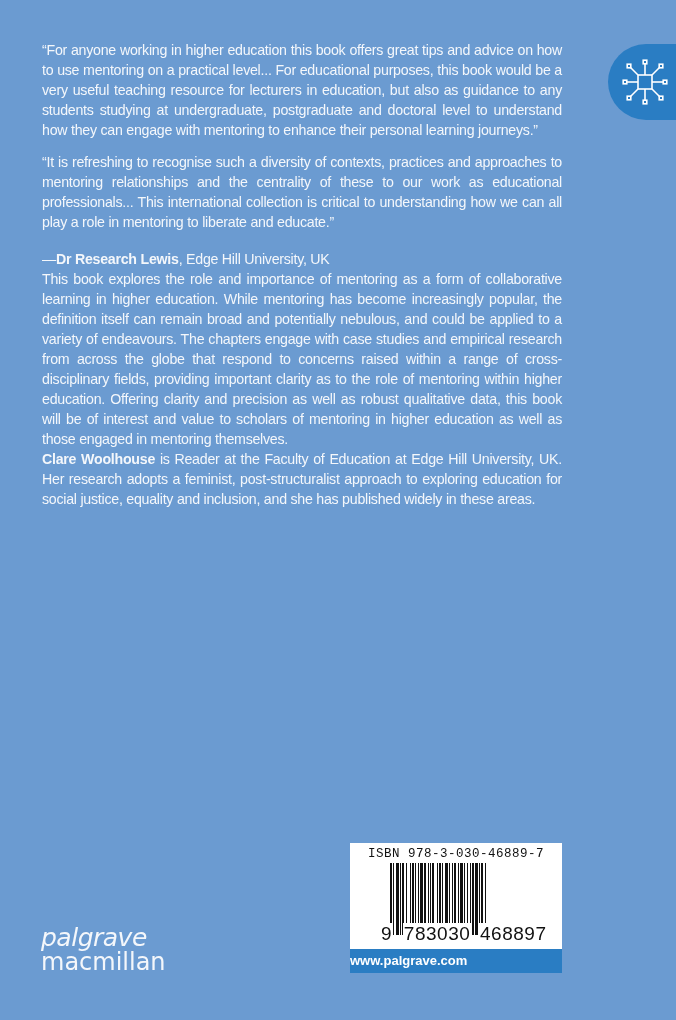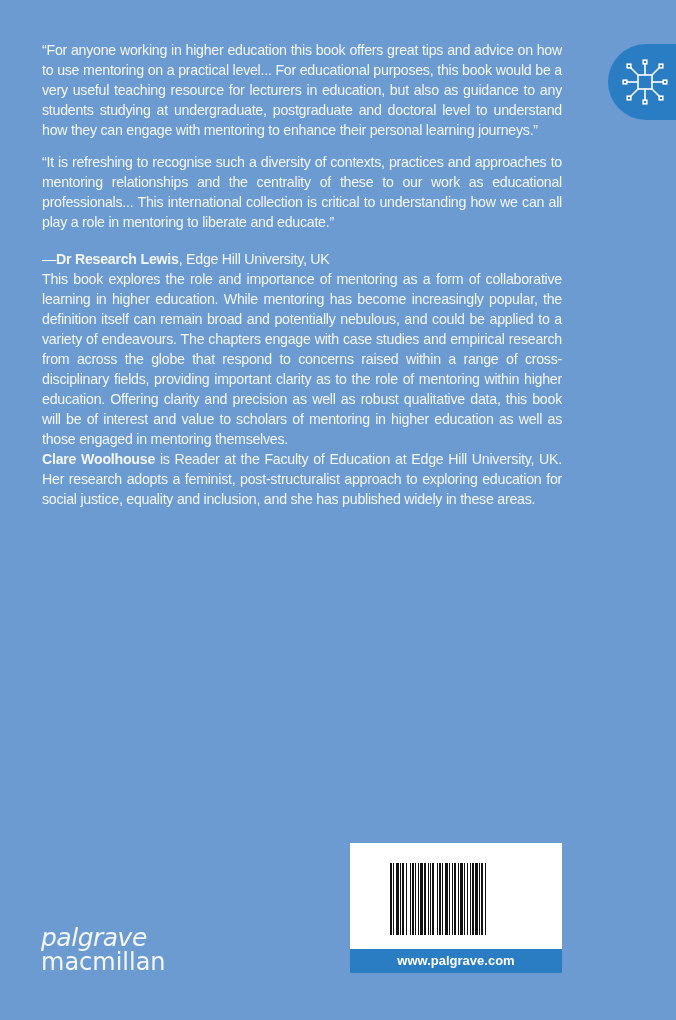--- a/index.html
+++ b/index.html
@@ -43,21 +43,21 @@
   }
   .barcode span { display: block; height: 100%; }
   .bar-digits {
     position: absolute; left: 30px; top: 80px;
     font-family: "Liberation Sans", sans-serif; font-size: 19px; color: #111;
     background: transparent; letter-spacing: 0.5px;
   }
   .bar-digits .d { background: #fff; padding: 0 1px; }
   .url-strip {
     position: absolute; left: 0; bottom: 0; width: 100%; height: 24px;
-    background: #2a7dc3; color: #fff; text-align: center;
+    background: #2a7dc3; color: #fff; text-align: left;
     font-size: 13px; line-height: 24px; font-weight: bold;
   }
   .logo {
     position: absolute; left: 41px; top: 925px;
     color: #f4f7fb; font-family: "DejaVu Sans", sans-serif;
   }
   .logo .l1 { font-size: 25px; line-height: 26px; letter-spacing: -0.5px; font-style: italic; }
   .logo .l2 { font-size: 24px; line-height: 22px; letter-spacing: 0px; text-align: right; }
 </style>
 </head>
@@ -93,20 +93,21 @@
     <p class="quote" style="margin-bottom:17px">“It is refreshing to recognise such a diversity of contexts, practices and approaches to mentoring relationships and the centrality of these to our work as educational professionals... This international collection is critical to understanding how we can all play a role in mentoring to liberate and educate.”</p>
     <p class="attrib"><span>—</span><b>Dr Research Lewis</b><span>, Edge Hill University, UK</span></p>
   </div>
 
   <p class="blurb">This book explores the role and importance of mentoring as a form of collaborative learning in higher education. While mentoring has become increasingly popular, the definition itself can remain broad and potentially nebulous, and could be applied to a variety of endeavours. The chapters engage with case studies and empirical research from across the globe that respond to concerns raised within a range of cross-disciplinary fields, providing important clarity as to the role of mentoring within higher education. Offering clarity and precision as well as robust qualitative data, this book will be of interest and value to scholars of mentoring in higher education as well as those engaged in mentoring themselves.</p>
 
   <p class="bio"><b>Clare Woolhouse</b><span> is Reader at the Faculty of Education at Edge Hill University, UK. Her research adopts a feminist, post-structuralist approach to exploring education for social justice, equality and inclusion, and she has published widely in these areas.</span></p>
 </div>
 
 <div class="isbn-box">
+  <div class="isbn-text">ISBN 978-3-030-46889-7</div>
   <div class="barcode" id="barcode">
       <span style="width: 2px; background: rgb(17, 17, 17);"></span>
       <span style="width: 1px; background: rgb(255, 255, 255);"></span>
       <span style="width: 1px; background: rgb(17, 17, 17);"></span>
       <span style="width: 2px; background: rgb(255, 255, 255);"></span>
       <span style="width: 3px; background: rgb(17, 17, 17);"></span>
       <span style="width: 1px; background: rgb(255, 255, 255);"></span>
       <span style="width: 1px; background: rgb(17, 17, 17);"></span>
       <span style="width: 1px; background: rgb(255, 255, 255);"></span>
       <span style="width: 2px; background: rgb(17, 17, 17);"></span>
@@ -159,19 +160,24 @@
       <span style="width: 1px; background: rgb(255, 255, 255);"></span>
       <span style="width: 3px; background: rgb(17, 17, 17);"></span>
       <span style="width: 1px; background: rgb(255, 255, 255);"></span>
       <span style="width: 1px; background: rgb(17, 17, 17);"></span>
       <span style="width: 1px; background: rgb(255, 255, 255);"></span>
       <span style="width: 2px; background: rgb(17, 17, 17);"></span>
       <span style="width: 2px; background: rgb(255, 255, 255);"></span>
       <span style="width: 1px; background: rgb(17, 17, 17);"></span>
       <span style="width: 1px; background: rgb(255, 255, 255);"></span>
     </div>
+  <div class="bar-digits">
+    <span class="d">9</span>
+    <span class="d" style="margin-left:4px">783030</span>
+    <span class="d" style="margin-left:2px">468897</span>
+  </div>
   <div class="url-strip">www.palgrave.com</div>
 </div>
 
 <div class="logo">
   <div class="l1">palgrave</div>
   <div class="l2">macmillan</div>
 </div>
 
 </body></html>

